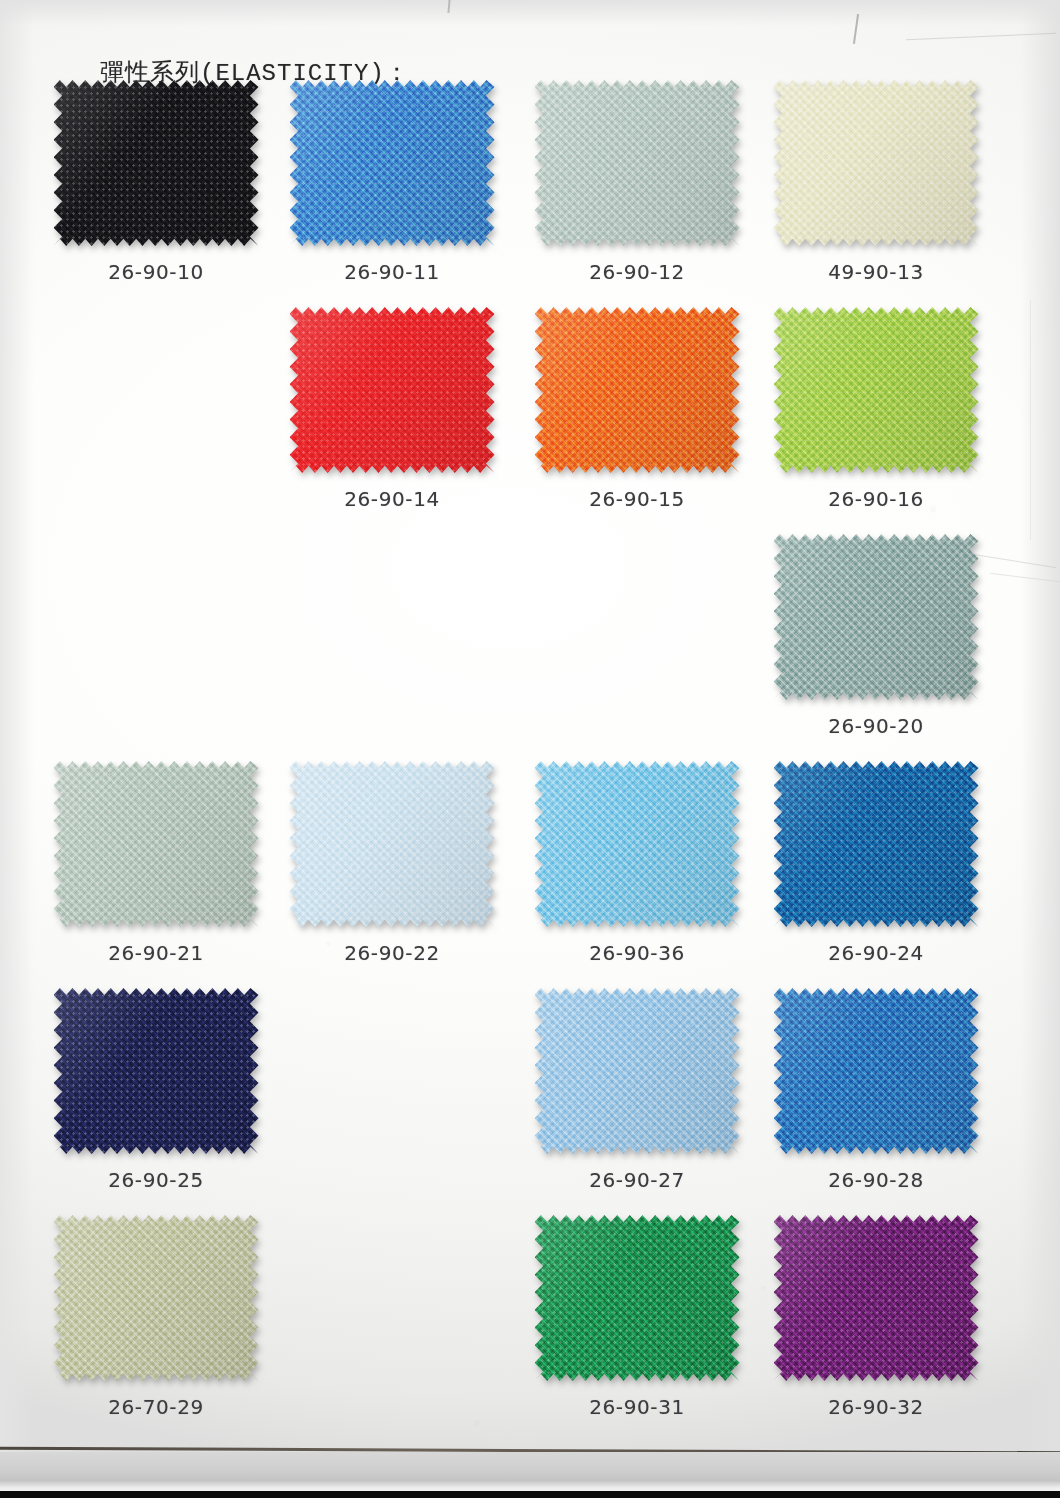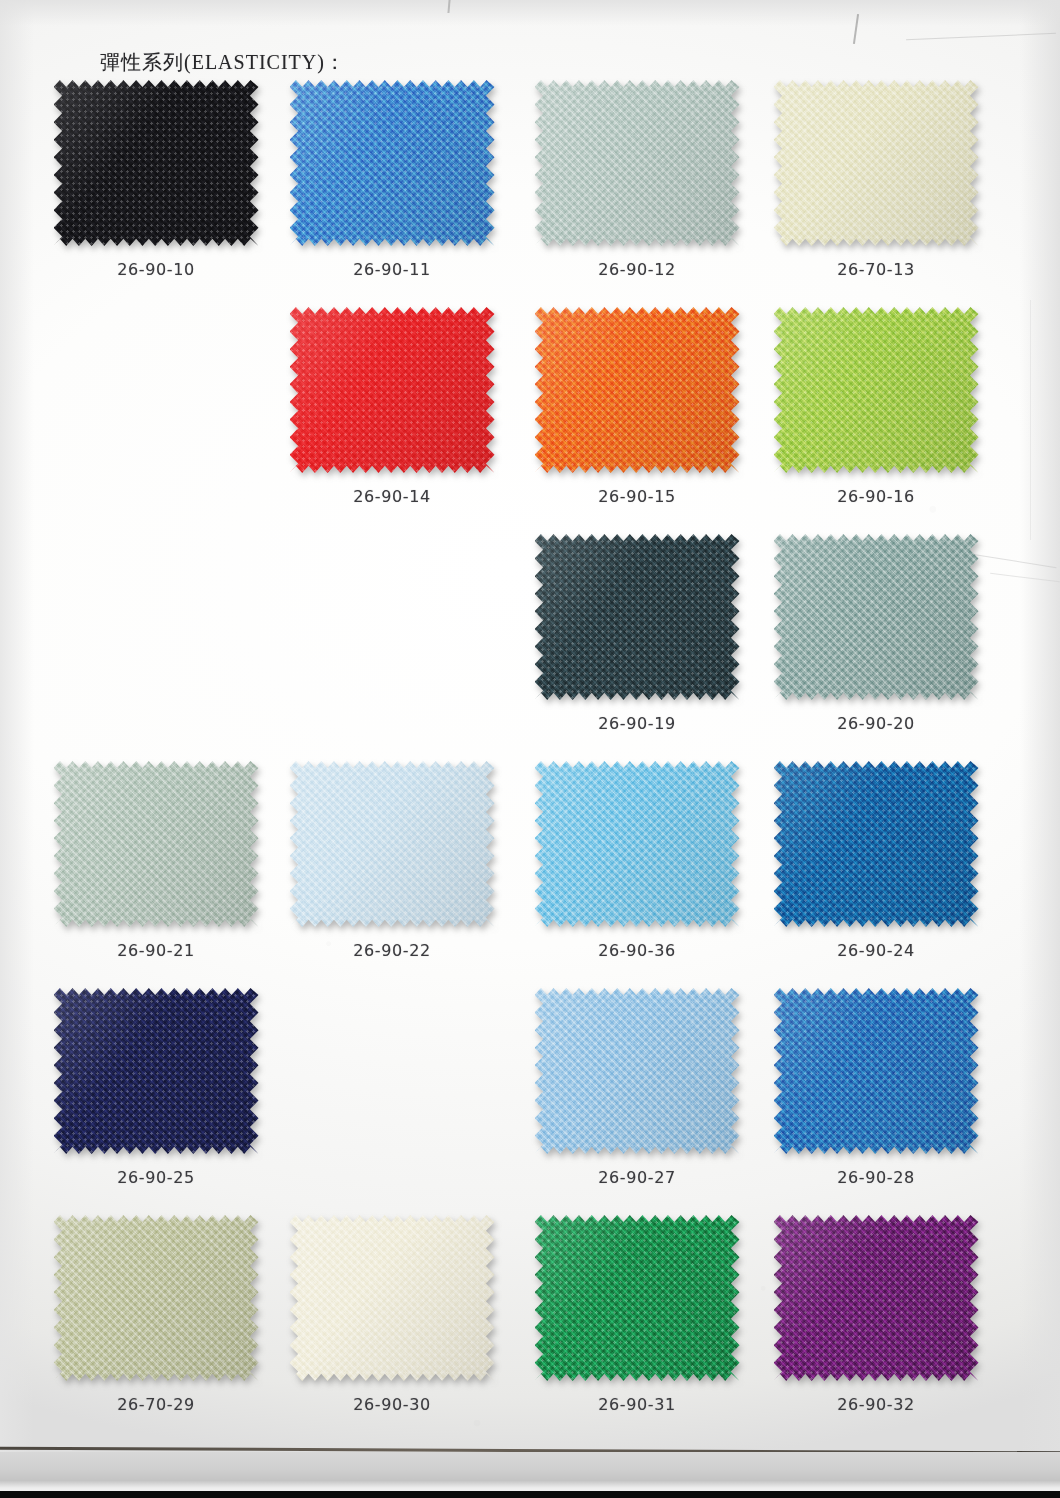--- a/index.html
+++ b/index.html
@@ -51,23 +51,23 @@
   .scratch.s2{left:855px;top:14px;width:2px;height:30px;transform:rotate(8deg);background:#777;}
   .scratch.s3{left:906px;top:36px;width:150px;height:1px;transform:rotate(-2.5deg);background:#b9b9b9;}
   .scratch.s4{left:965px;top:560px;width:92px;height:1px;transform:rotate(9deg);background:#c3c3c3;}
   .scratch.s5{left:990px;top:577px;width:70px;height:1px;transform:rotate(7deg);background:#cfcfcf;}
   .scratch.s6{left:1030px;top:300px;width:1px;height:240px;background:#dcdcdc;}
   .scratch.s7{left:606px;top:1100px;width:120px;height:1px;transform:rotate(-6deg);background:#d7d7d7;}
 
   
   #title{
     position:absolute;
-    left:100px;top:49px;
-    font-family:Liberation Serif, serif;
-    font-size:20px;
+    left:100px;top:56px;
+    font-family:Liberation Mono, monospace;
+    font-size:24px;
     letter-spacing:1px;
     color:#27272a;
     white-space:nowrap;
     text-shadow:0 0 1px rgba(0,0,0,.25);
   }
 
   
   #grid{
     position:absolute;
     left:0;top:80px;
@@ -167,21 +167,21 @@
     background-image:
       radial-gradient(circle at 1.5px 1.5px, rgba(255,255,255,.22) 0 1px, transparent 1.4px),
       linear-gradient(128deg, rgba(255,255,255,.14) 0%, rgba(255,255,255,0) 38%, rgba(0,0,0,.05) 72%, rgba(0,0,0,.10) 100%);
     background-size:6px 6px, 100% 100%;
   }
 
   
   .code{
     margin-top:14px;
     font-family:"DejaVu Sans","Liberation Sans",sans-serif;
-    font-size:16px;
+    font-size:20px;
     letter-spacing:.6px;
     color:#3b3b3f;
     text-shadow:0 0 1px rgba(120,120,120,.5);
   }
 
   
   #page-bottom-edge{
     position:absolute;left:0;top:1449px;width:1060px;height:3px;
     background:linear-gradient(90deg,#4b463f,#6a6258 40%,#58524a 75%,#3f3b35);
     transform:rotate(.25deg);
@@ -242,21 +242,21 @@
           </div>
           <div class="code">26-90-12</div>
         </div>
         <div class="cell c3">
           <div class="swatch-wrap">
             <div class="swatch" style="background: rgb(232, 230, 201);">
               <div class="weave"></div>
               <div class="sheen"></div>
             </div>
           </div>
-          <div class="code">26-70-13</div>
+          <div class="code">49-90-13</div>
         </div>
       </div>
       <div class="srow">
         <div class="cell c1">
           <div class="swatch-wrap">
             <div class="swatch" style="background: rgb(232, 38, 42);">
               <div class="weave"></div>
               <div class="sheen"></div>
             </div>
           </div>
@@ -275,29 +275,20 @@
           <div class="swatch-wrap">
             <div class="swatch" style="background: rgb(165, 206, 78);">
               <div class="weave"></div>
               <div class="sheen"></div>
             </div>
           </div>
           <div class="code">26-90-16</div>
         </div>
       </div>
       <div class="srow">
-        <div class="cell c2">
-          <div class="swatch-wrap">
-            <div class="swatch" style="background: rgb(44, 63, 69);">
-              <div class="weave"></div>
-              <div class="sheen"></div>
-            </div>
-          </div>
-          <div class="code">26-90-19</div>
-        </div>
         <div class="cell c3">
           <div class="swatch-wrap">
             <div class="swatch" style="background: rgb(147, 174, 170);">
               <div class="weave"></div>
               <div class="sheen"></div>
             </div>
           </div>
           <div class="code">26-90-20</div>
         </div>
       </div>
@@ -370,29 +361,20 @@
       </div>
       <div class="srow">
         <div class="cell c0">
           <div class="swatch-wrap">
             <div class="swatch" style="background: rgb(194, 198, 164);">
               <div class="weave"></div>
               <div class="sheen"></div>
             </div>
           </div>
           <div class="code">26-70-29</div>
-        </div>
-        <div class="cell c1">
-          <div class="swatch-wrap">
-            <div class="swatch" style="background: rgb(241, 238, 221);">
-              <div class="weave"></div>
-              <div class="sheen"></div>
-            </div>
-          </div>
-          <div class="code">26-90-30</div>
         </div>
         <div class="cell c2">
           <div class="swatch-wrap">
             <div class="swatch" style="background: rgb(27, 143, 78);">
               <div class="weave"></div>
               <div class="sheen"></div>
             </div>
           </div>
           <div class="code">26-90-31</div>
         </div>

